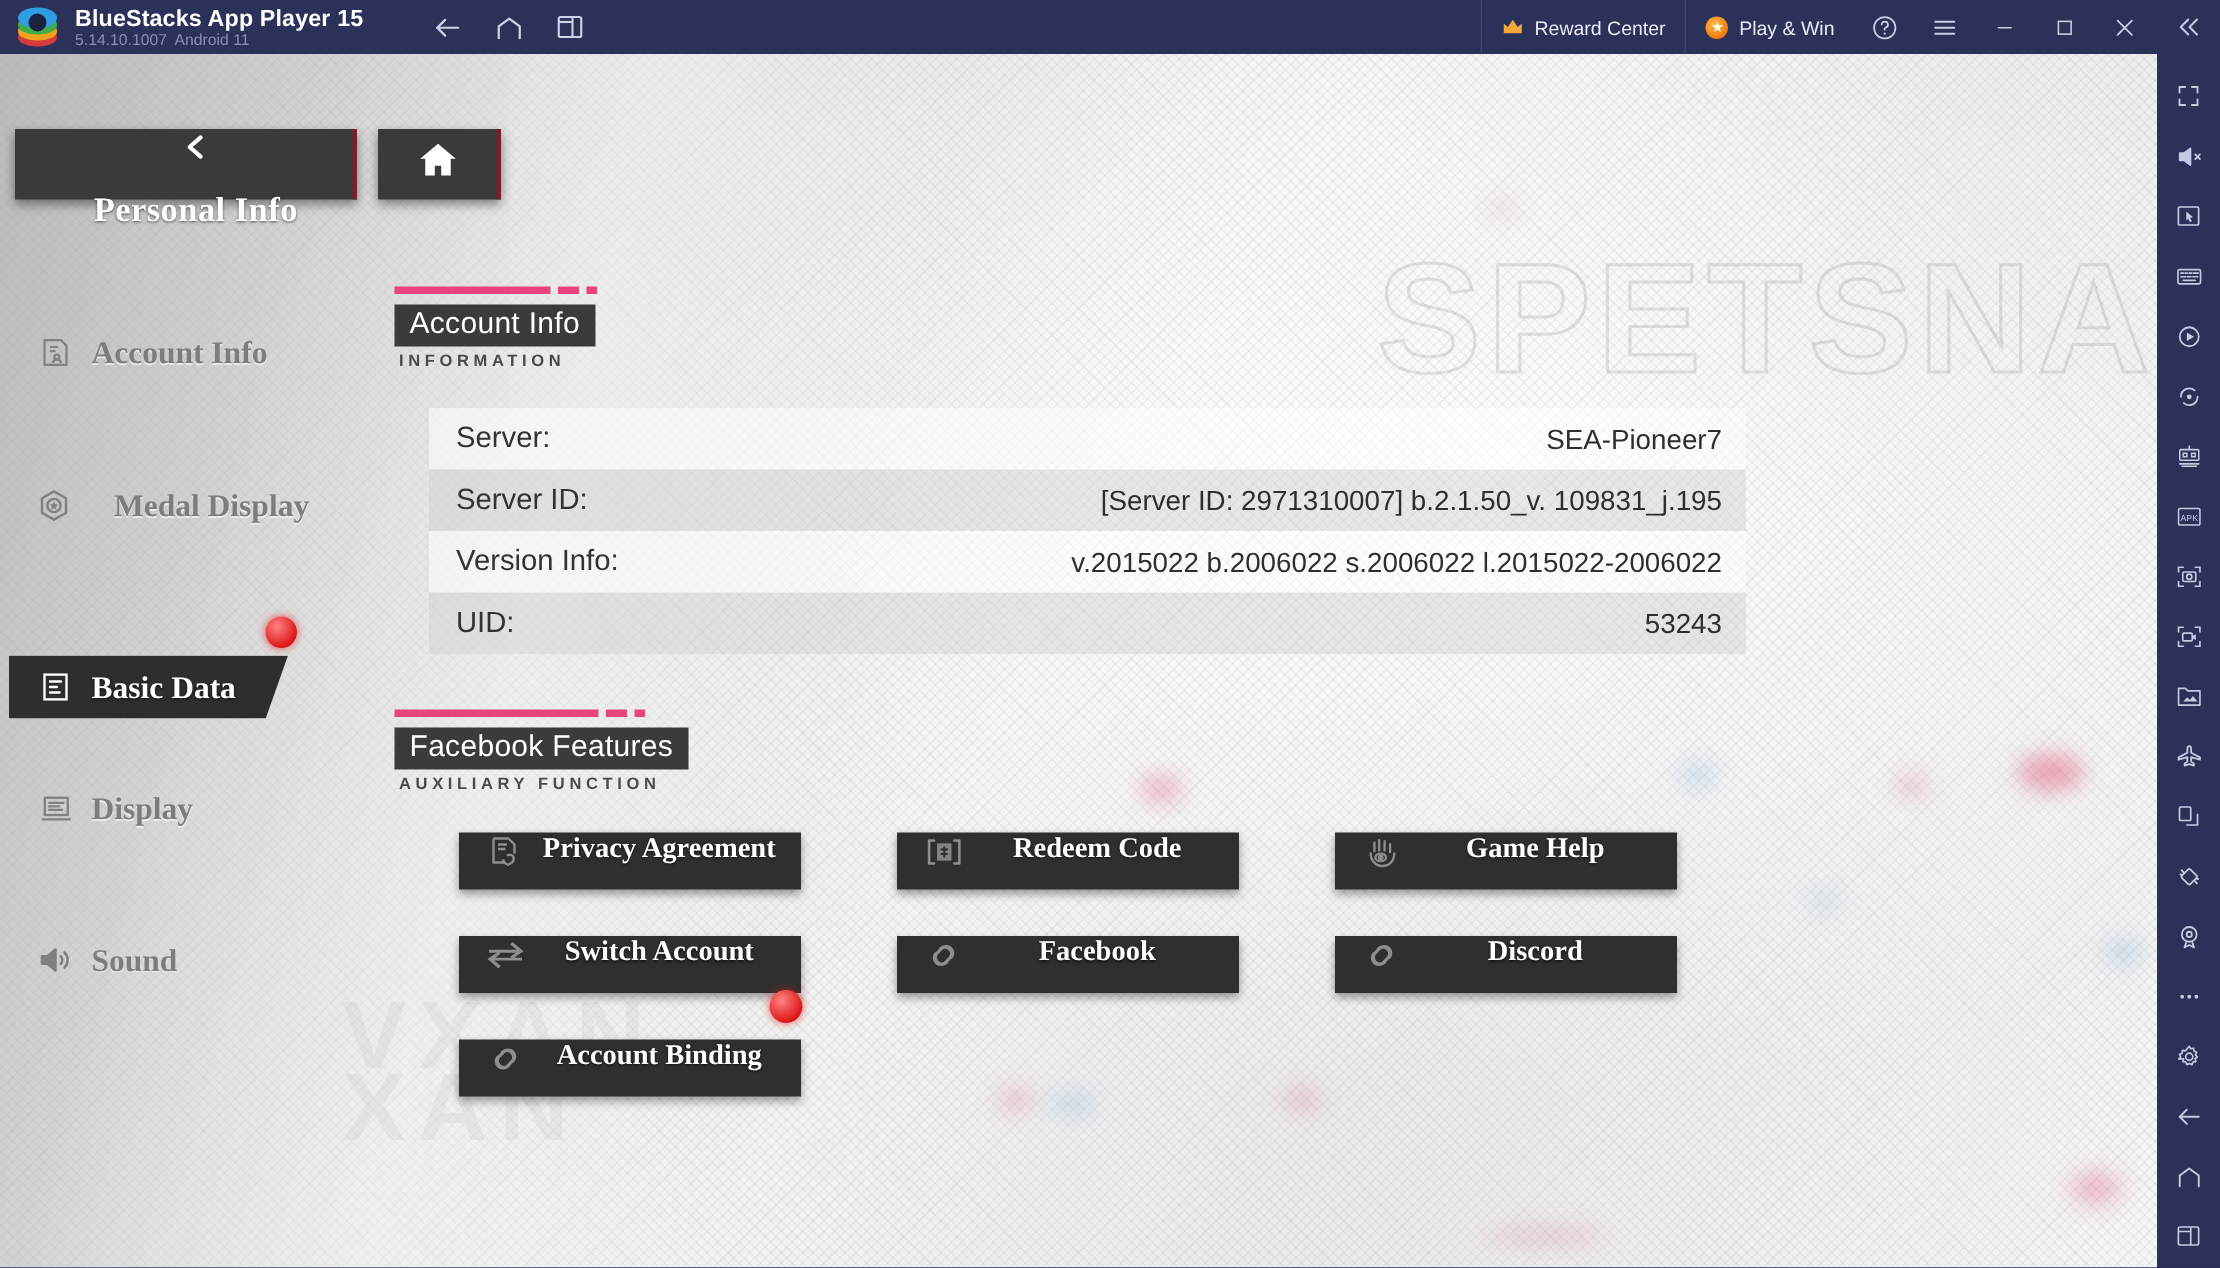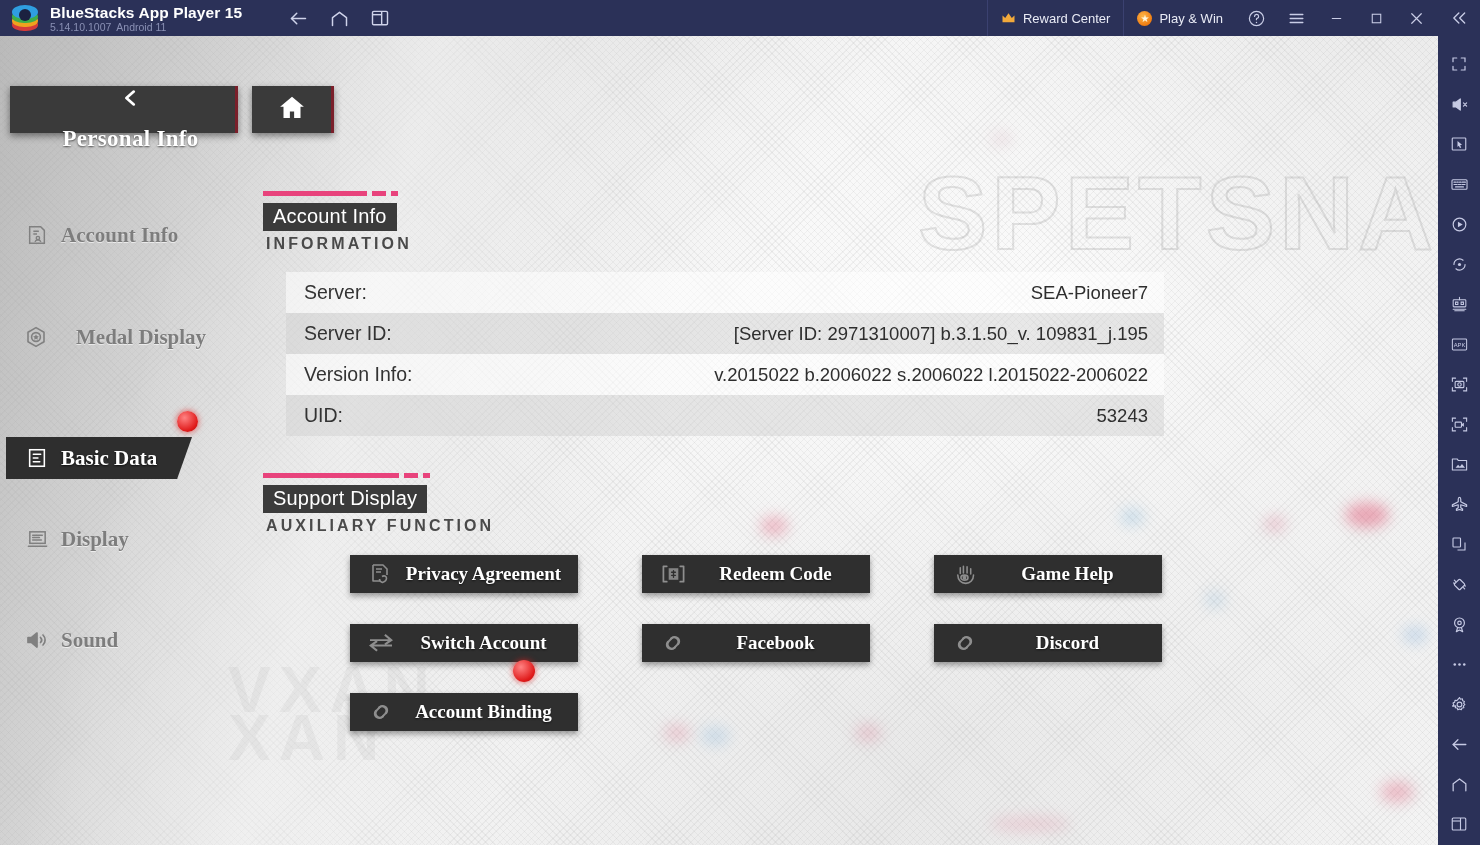--- a/index.html
+++ b/index.html
@@ -163,42 +163,42 @@
   }
   .sec .accent i { display: block; height: 5px; background: #e8437c; }
   .sec .accent .a1 { width: 104px; }
   .sec .accent .a2 { width: 14px; }
   .sec .accent .a3 { width: 7px; }
   .sec .title-box {
     display: inline-block; background: #3b3b3b; color: #ffffff;
     font-size: 20px; padding: 2px 10px 3px 10px; letter-spacing: .2px;
   }
   .sec .sub {
-    font-size: 16px; font-weight: bold; letter-spacing: 3.1px;
+    font-size: 11px; font-weight: bold; letter-spacing: 3.1px;
     color: #4a4a4a; margin-top: 4px; margin-left: 3px;
   }
 
   
   .info-table { position: absolute; left: 286px; top: 236px; width: 878px; }
   .info-row {
     height: 41px; display: flex; align-items: center;
     padding: 0 16px 0 18px;
     font-size: 19px; color: #3b3b3b;
   }
   .info-row.odd { background: rgba(255,255,255,.55); }
   .info-row.even { background: rgba(205,205,205,.42); }
   .info-row .k { font-size: 19.5px; color: #333; }
   .info-row .v { margin-left: auto; font-size: 18.5px; color: #2e2e2e; }
 
   
   .sbtn {
     position: absolute; height: 38px; width: 228px;
     background: #2f2f2f;
     box-shadow: 0 3px 6px rgba(0,0,0,.38);
-    display: flex; align-items: center; padding-left: 17px; gap: 8px; margin-left: 44px;
+    display: flex; padding-left: 17px; gap: 8px;
   }
   .sbtn .s-ic { width: 28px; height: 26px; display: flex; align-items: center; justify-content: center; color: #8e8e8e; flex: 0 0 auto; }
   .sbtn .s-lb {
     flex: 1; text-align: center; padding-right: 14px;
     font-family: "Liberation Serif", serif; font-weight: bold; font-size: 19px;
     color: #ffffff; text-shadow: 0 1px 2px rgba(0,0,0,.6); white-space: nowrap;
   }
 </style>
 </head>
 <body>
@@ -524,39 +524,39 @@
       <div class="sub">INFORMATION</div>
     </div>
 
     <div class="info-table">
       <div class="info-row odd">
         <span class="k">Server:</span>
         <span class="v">SEA-Pioneer7</span>
       </div>
       <div class="info-row even">
         <span class="k">Server ID:</span>
-        <span class="v">[Server ID: 2971310007] b.3.1.50_v. 109831_j.195</span>
+        <span class="v">[Server ID: 2971310007] b.2.1.50_v. 109831_j.195</span>
       </div>
       <div class="info-row odd">
         <span class="k">Version Info:</span>
         <span class="v">v.2015022 b.2006022 s.2006022 l.2015022-2006022</span>
       </div>
       <div class="info-row even">
         <span class="k">UID:</span>
         <span class="v">53243</span>
       </div>
     </div>
 
     <div class="sec" style="left:263px; top:437px;">
       <div class="accent">
           <i class="a1" style="width:136px;"></i>
           <i class="a2"></i>
           <i class="a3"></i>
         </div>
-      <div class="title-box">Support Display</div>
+      <div class="title-box">Facebook Features</div>
       <div class="sub">AUXILIARY FUNCTION</div>
     </div>
 
     <div class="sbtn" style="left:306px; top:519px;">
       <span class="s-ic">
         <svg width="24" height="24" viewBox="0 0 24 24" fill="none" stroke="currentColor" stroke-width="1.6" stroke-linejoin="round">
             <path d="M4 3h10l4 4v6"></path>
             <path d="M4 3v16h7"></path>
             <path d="M7 7h6M7 10h5"></path>
             <path d="M13 14.5c2-1.4 4.5-.4 4.5 1.8 0 2-2 3.5-4 4.2-1.6-.6-3-2-3-3.6"></path>

